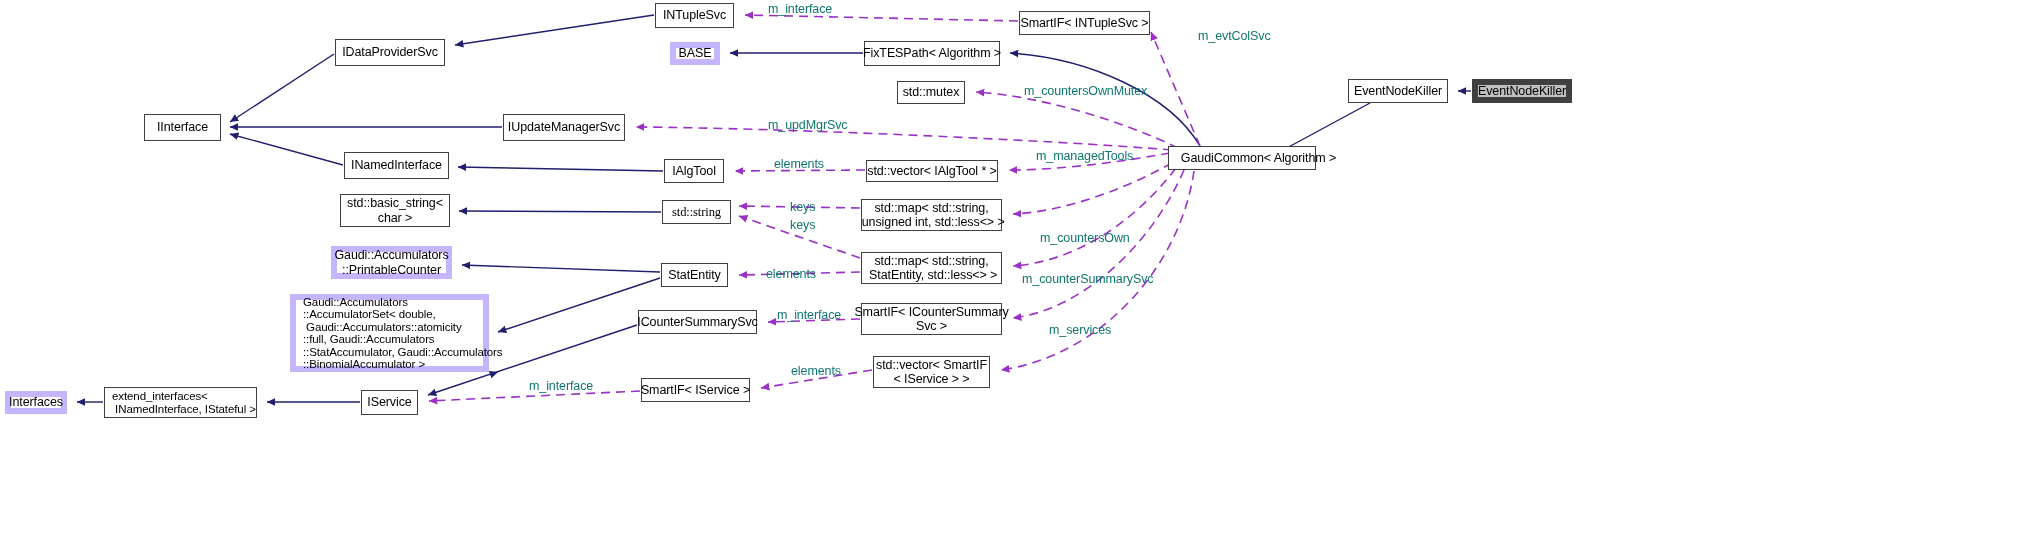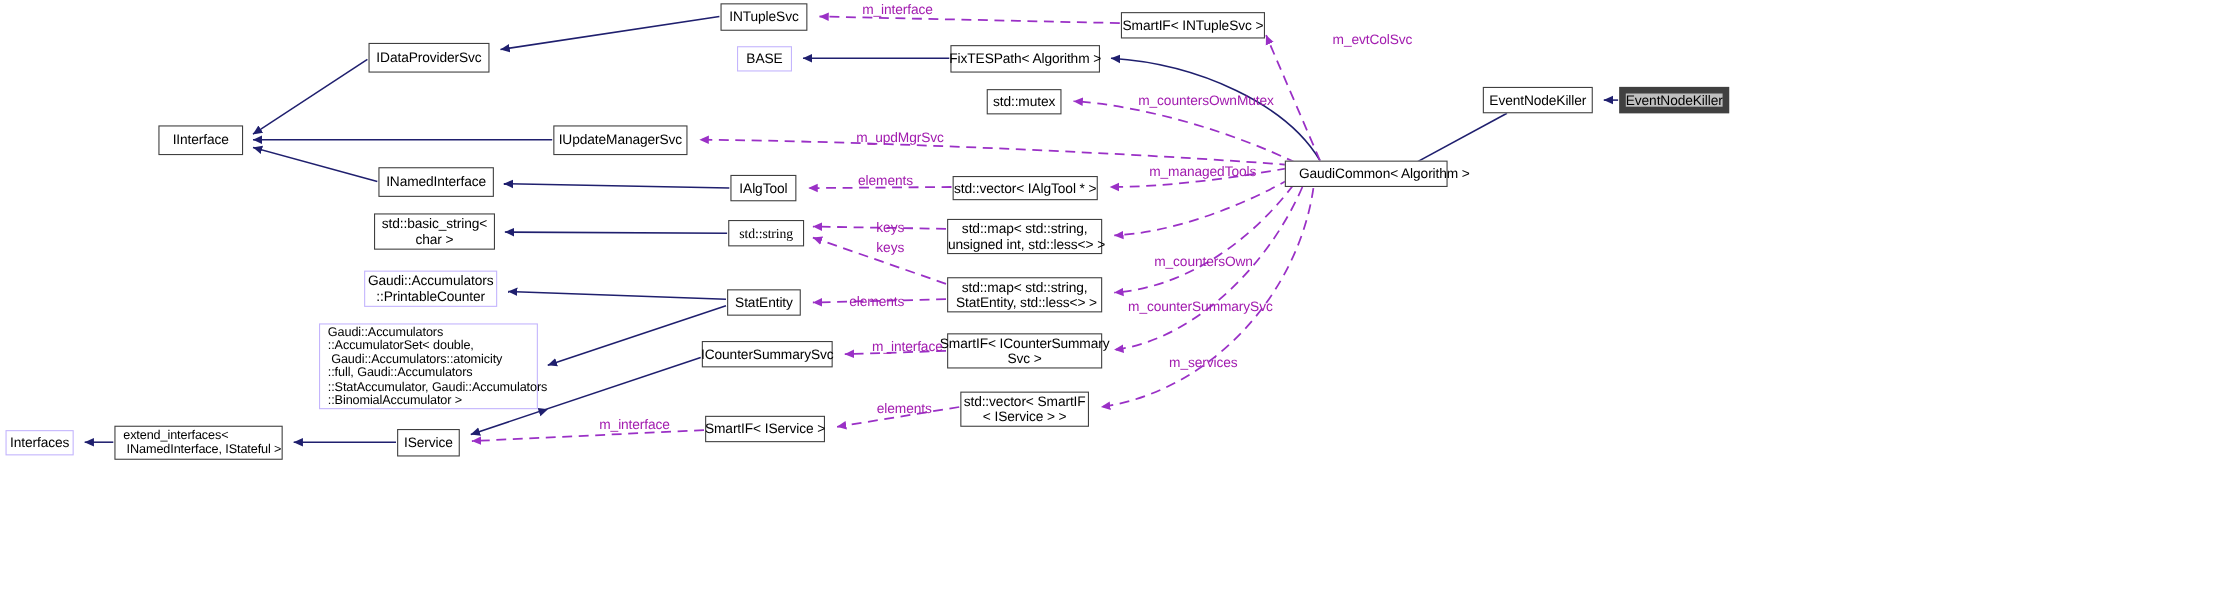--- a/index.html
+++ b/index.html
@@ -34,38 +34,38 @@
     text-align: center;
     font-size: 12.5px;
     line-height: 14.5px;
     color: #000000;
     background: #ffffff;
     border: 1px solid #404040;
     white-space: pre;
     letter-spacing: -0.1px;
   }
   .node.thin {
-    border: 1px solid #c4b5fd;
+    border: 6px solid #c4b5fd;
   }
   .node.highlight {
     background: #bfbfbf;
     border: 6px solid #404040;
   }
   .node.leftalign {
     justify-content: flex-start;
     text-align: left;
     padding-left: 7px;
   }
   .edge-label {
     position: absolute;
     font-size: 12.5px;
     line-height: 14px;
-    color: #a21caf;
+    color: #0f766e;
     white-space: pre;
-    text-align: right;
+    text-align: left;
     background: transparent;
     letter-spacing: -0.1px;
   }
 </style>
 </head>
 <body>
 
 <div id="diagram">
 
   <svg id="edges" viewBox="0 0 2027 547" xmlns="http://www.w3.org/2000/svg">

